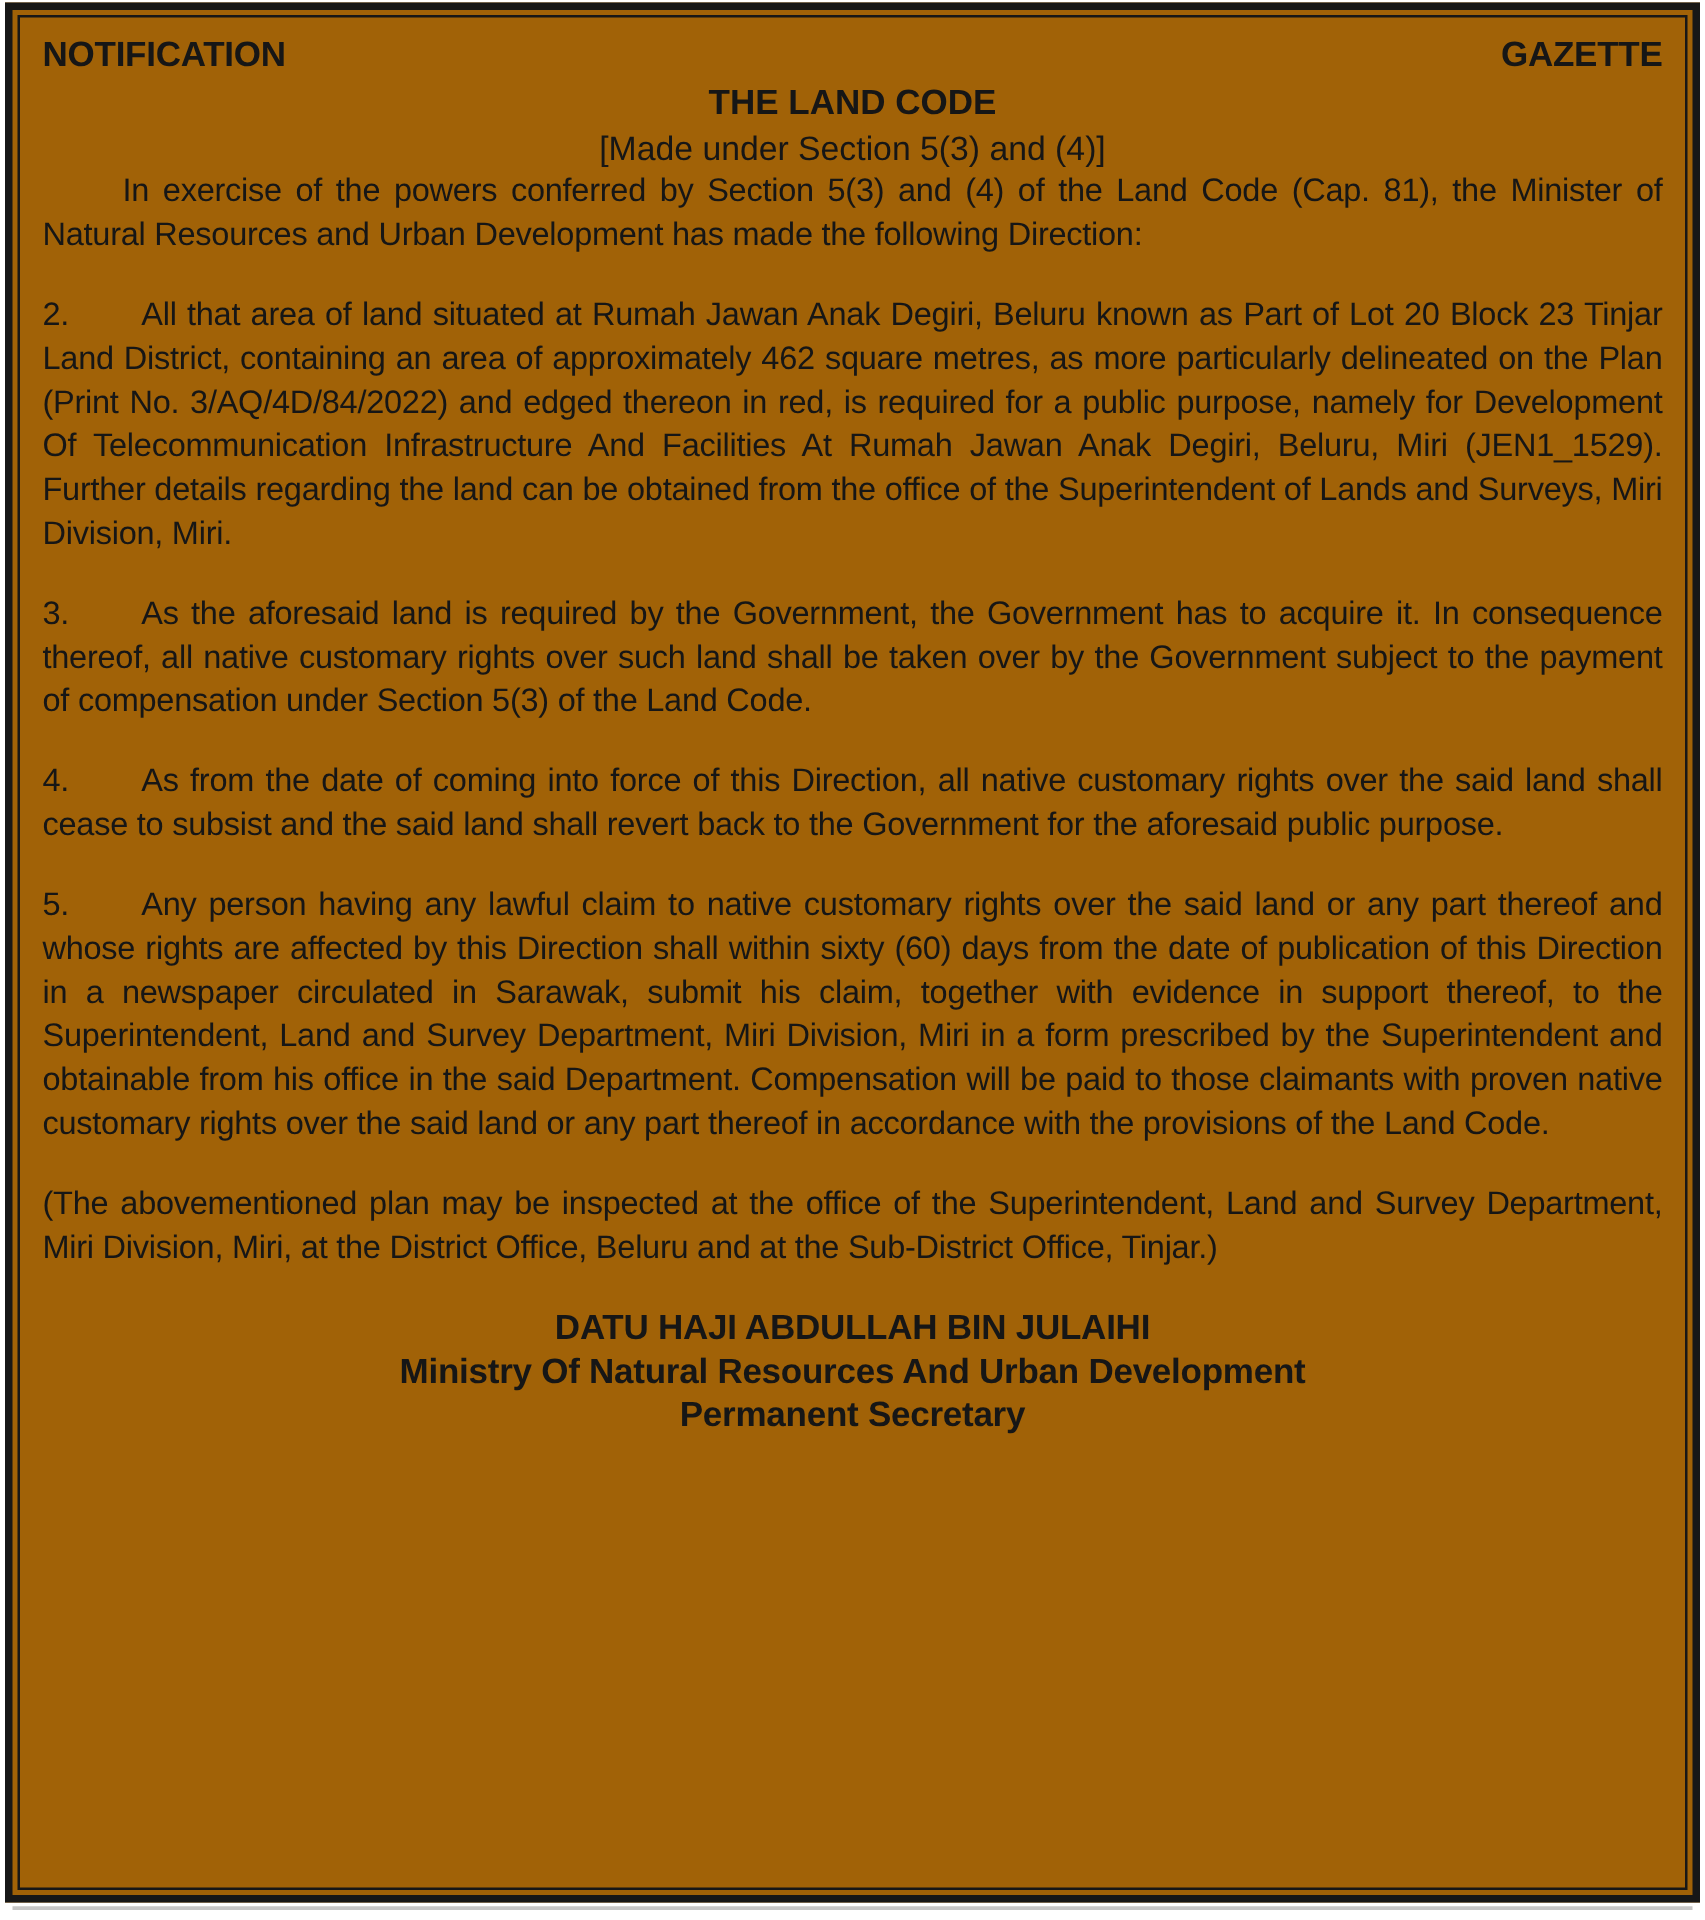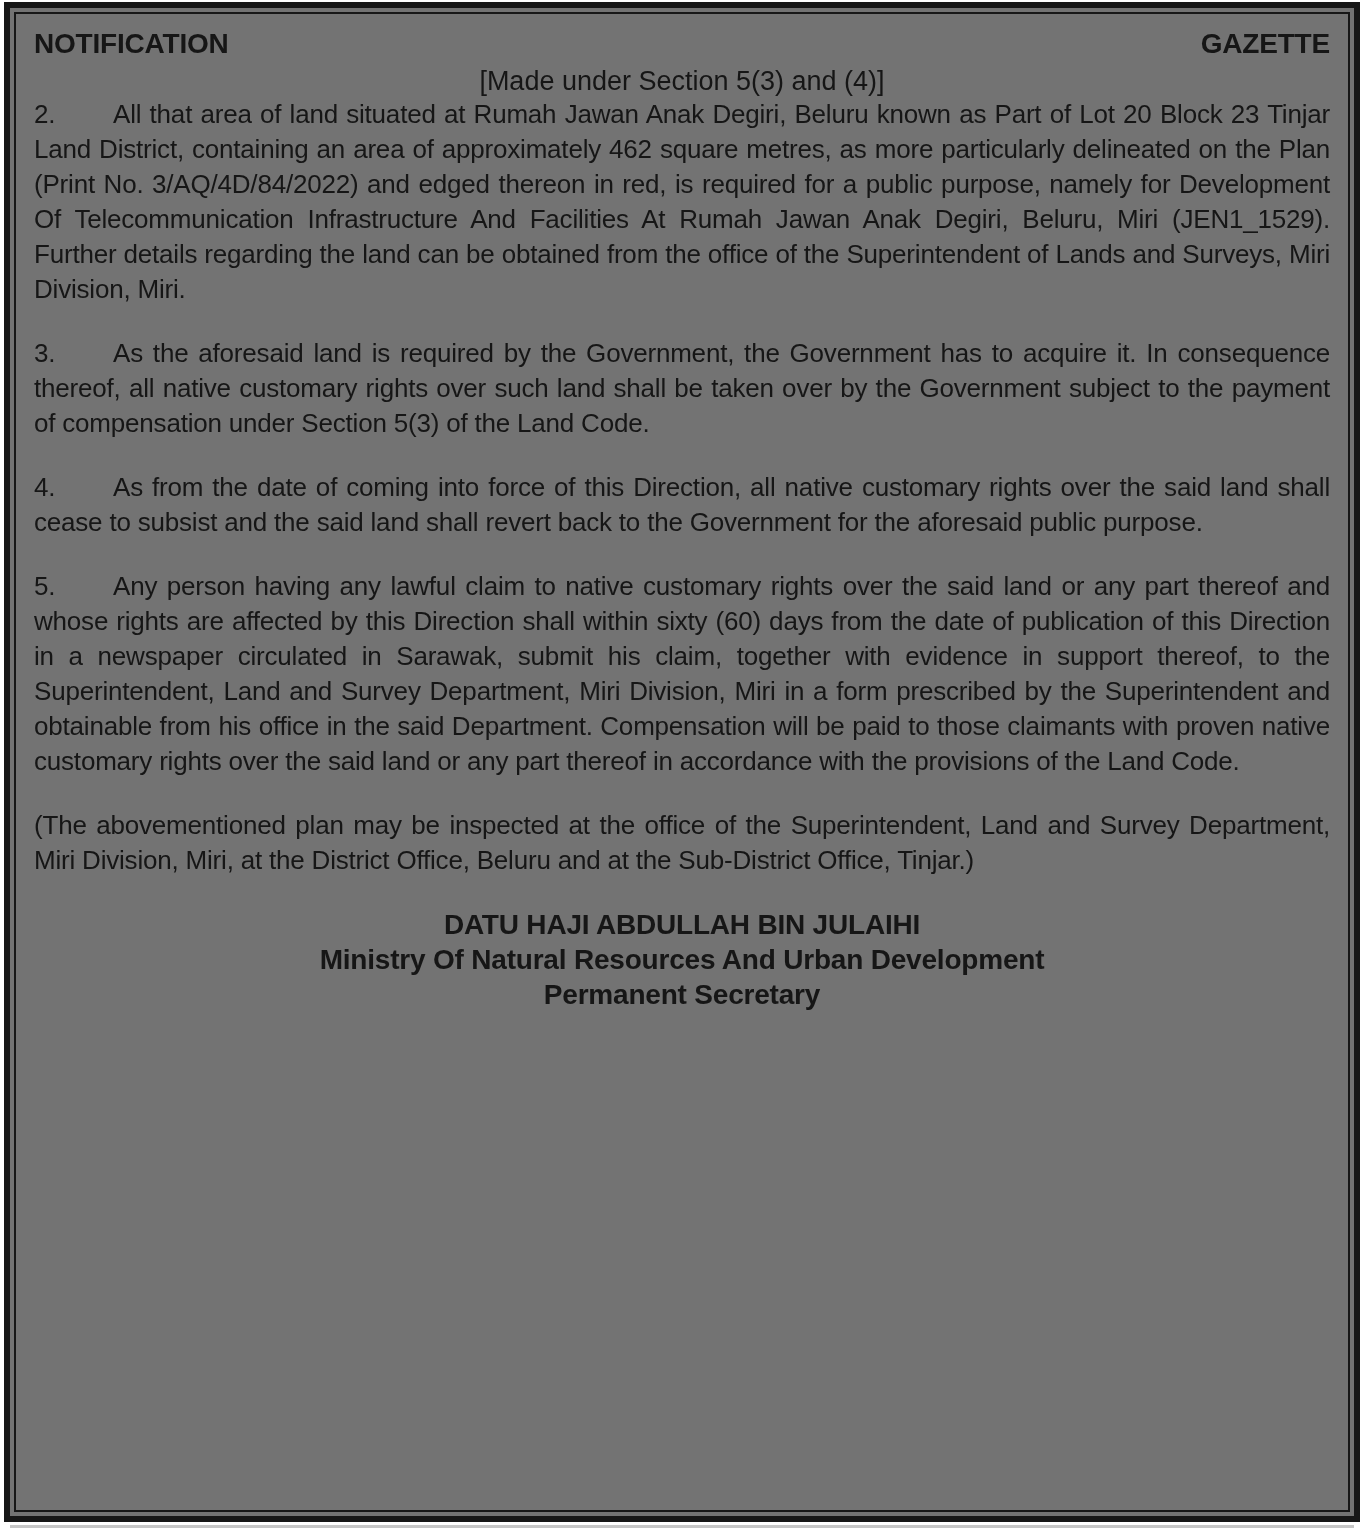--- a/index.html
+++ b/index.html
@@ -9,21 +9,21 @@
     background: #ffffff;
     color: #161616;
     font-family: "Liberation Sans", "DejaVu Sans", sans-serif;
     overflow: hidden;
   }
   .frame {
     margin: 2px 4px 0 4px;
     height: 1520px;
     border: 6px solid #171717;
     padding: 4px;
-    background: #737373;
+    background: #a16207;
   }
   .page-shadow {
     height: 3px;
     background: #c6c6c6;
     margin: 3px 10px 0 10px;
   }
   .inner {
     height: 100%;
     border: 2px solid #171717;
     padding: 14px 18px 10px 18px;
@@ -91,22 +91,24 @@
 <body>
 
 <div class="frame">
   <div class="inner">
 
     <div class="header-row">
       <span>NOTIFICATION</span>
       <span>GAZETTE</span>
     </div>
 
+    <div class="title1">THE LAND CODE</div>
     <div class="title3">[Made under Section 5(3) and (4)]</div>
 
+    <p class="body-par intro">In exercise of the powers conferred by Section 5(3) and (4) of the Land Code (Cap. 81), the Minister of Natural Resources and Urban Development has made the following Direction:</p>
 
     <div id="clauses">
         <p class="body-par"><span class="clause-num">2.</span><span>All that area of land situated at Rumah Jawan Anak Degiri, Beluru known as Part of Lot 20 Block 23 Tinjar Land District, containing an area of approximately 462 square metres, as more particularly delineated on the Plan (Print No. 3/AQ/4D/84/2022) and edged thereon in red, is required for a public purpose, namely for Development Of Telecommunication Infrastructure And Facilities At Rumah Jawan Anak Degiri, Beluru, Miri (JEN1_1529). Further details regarding the land can be obtained from the office of the Superintendent of Lands and Surveys, Miri Division, Miri.</span></p>
         <p class="body-par"><span class="clause-num">3.</span><span>As the aforesaid land is required by the Government, the Government has to acquire it. In consequence thereof, all native customary rights over such land shall be taken over by the Government subject to the payment of compensation under Section 5(3) of the Land Code.</span></p>
         <p class="body-par"><span class="clause-num">4.</span><span>As from the date of coming into force of this Direction, all native customary rights over the said land shall cease to subsist and the said land shall revert back to the Government for the aforesaid public purpose.</span></p>
         <p class="body-par"><span class="clause-num">5.</span><span>Any person having any lawful claim to native customary rights over the said land or any part thereof and whose rights are affected by this Direction shall within sixty (60) days from the date of publication of this Direction in a newspaper circulated in Sarawak, submit his claim, together with evidence in support thereof, to the Superintendent, Land and Survey Department, Miri Division, Miri in a form prescribed by the Superintendent and obtainable from his office in the said Department. Compensation will be paid to those claimants with proven native customary rights over the said land or any part thereof in accordance with the provisions of the Land Code.</span></p>
       </div>
 
     <p class="body-par">(The abovementioned plan may be inspected at the office of the Superintendent, Land and Survey Department, Miri Division, Miri, at the District Office, Beluru and at the Sub-District Office, Tinjar.)</p>
 

